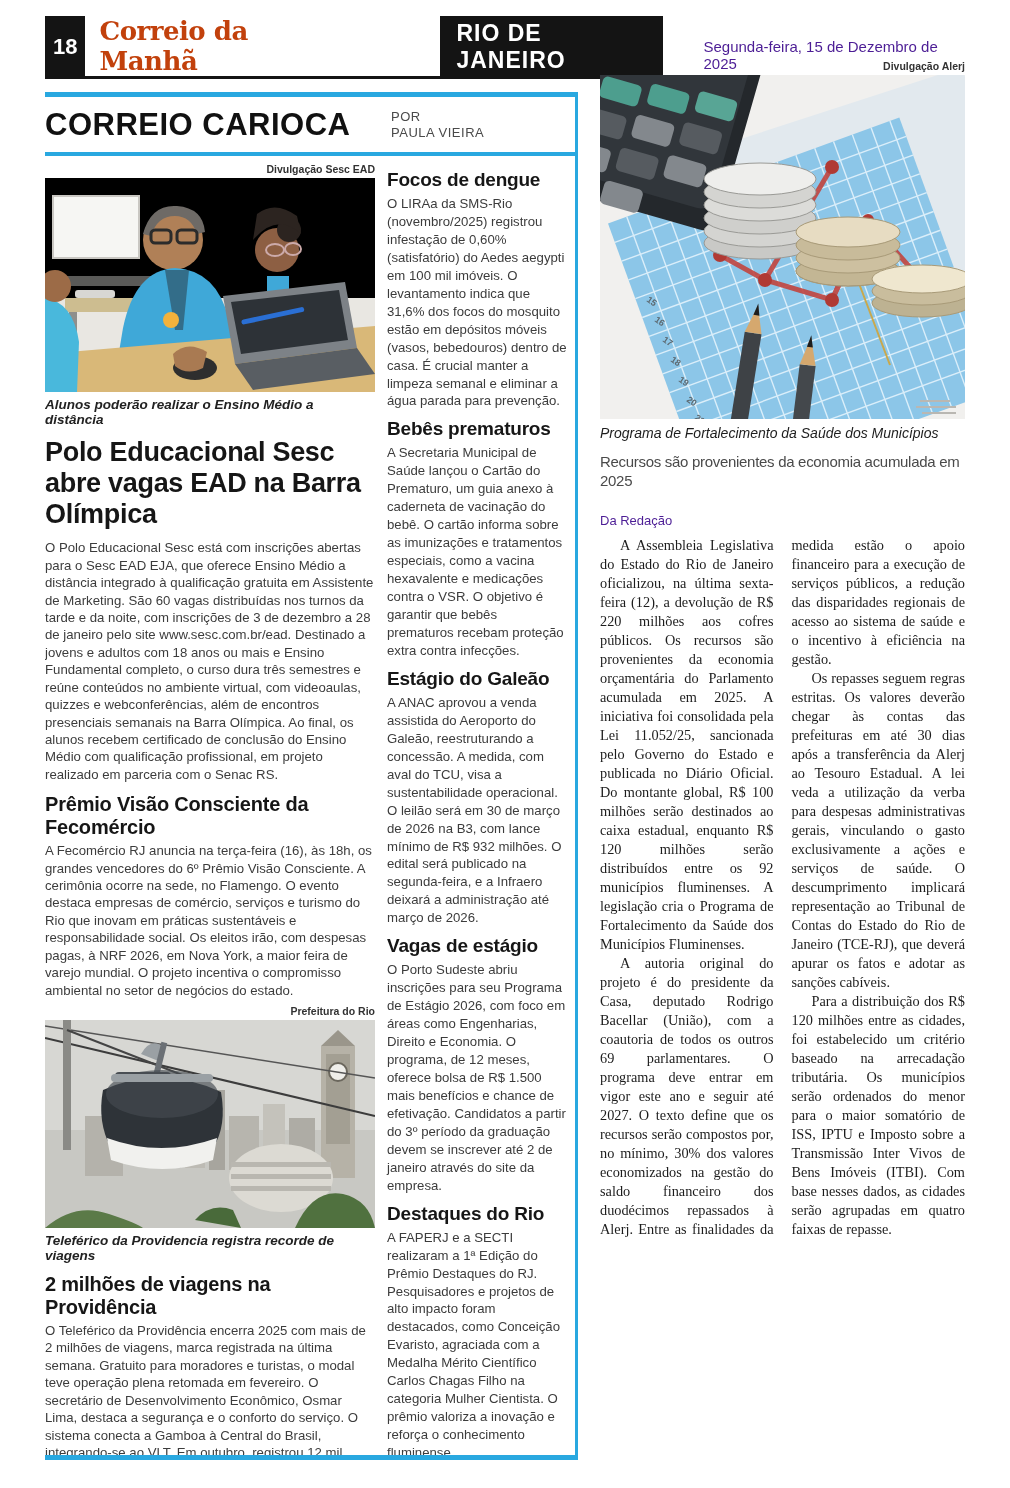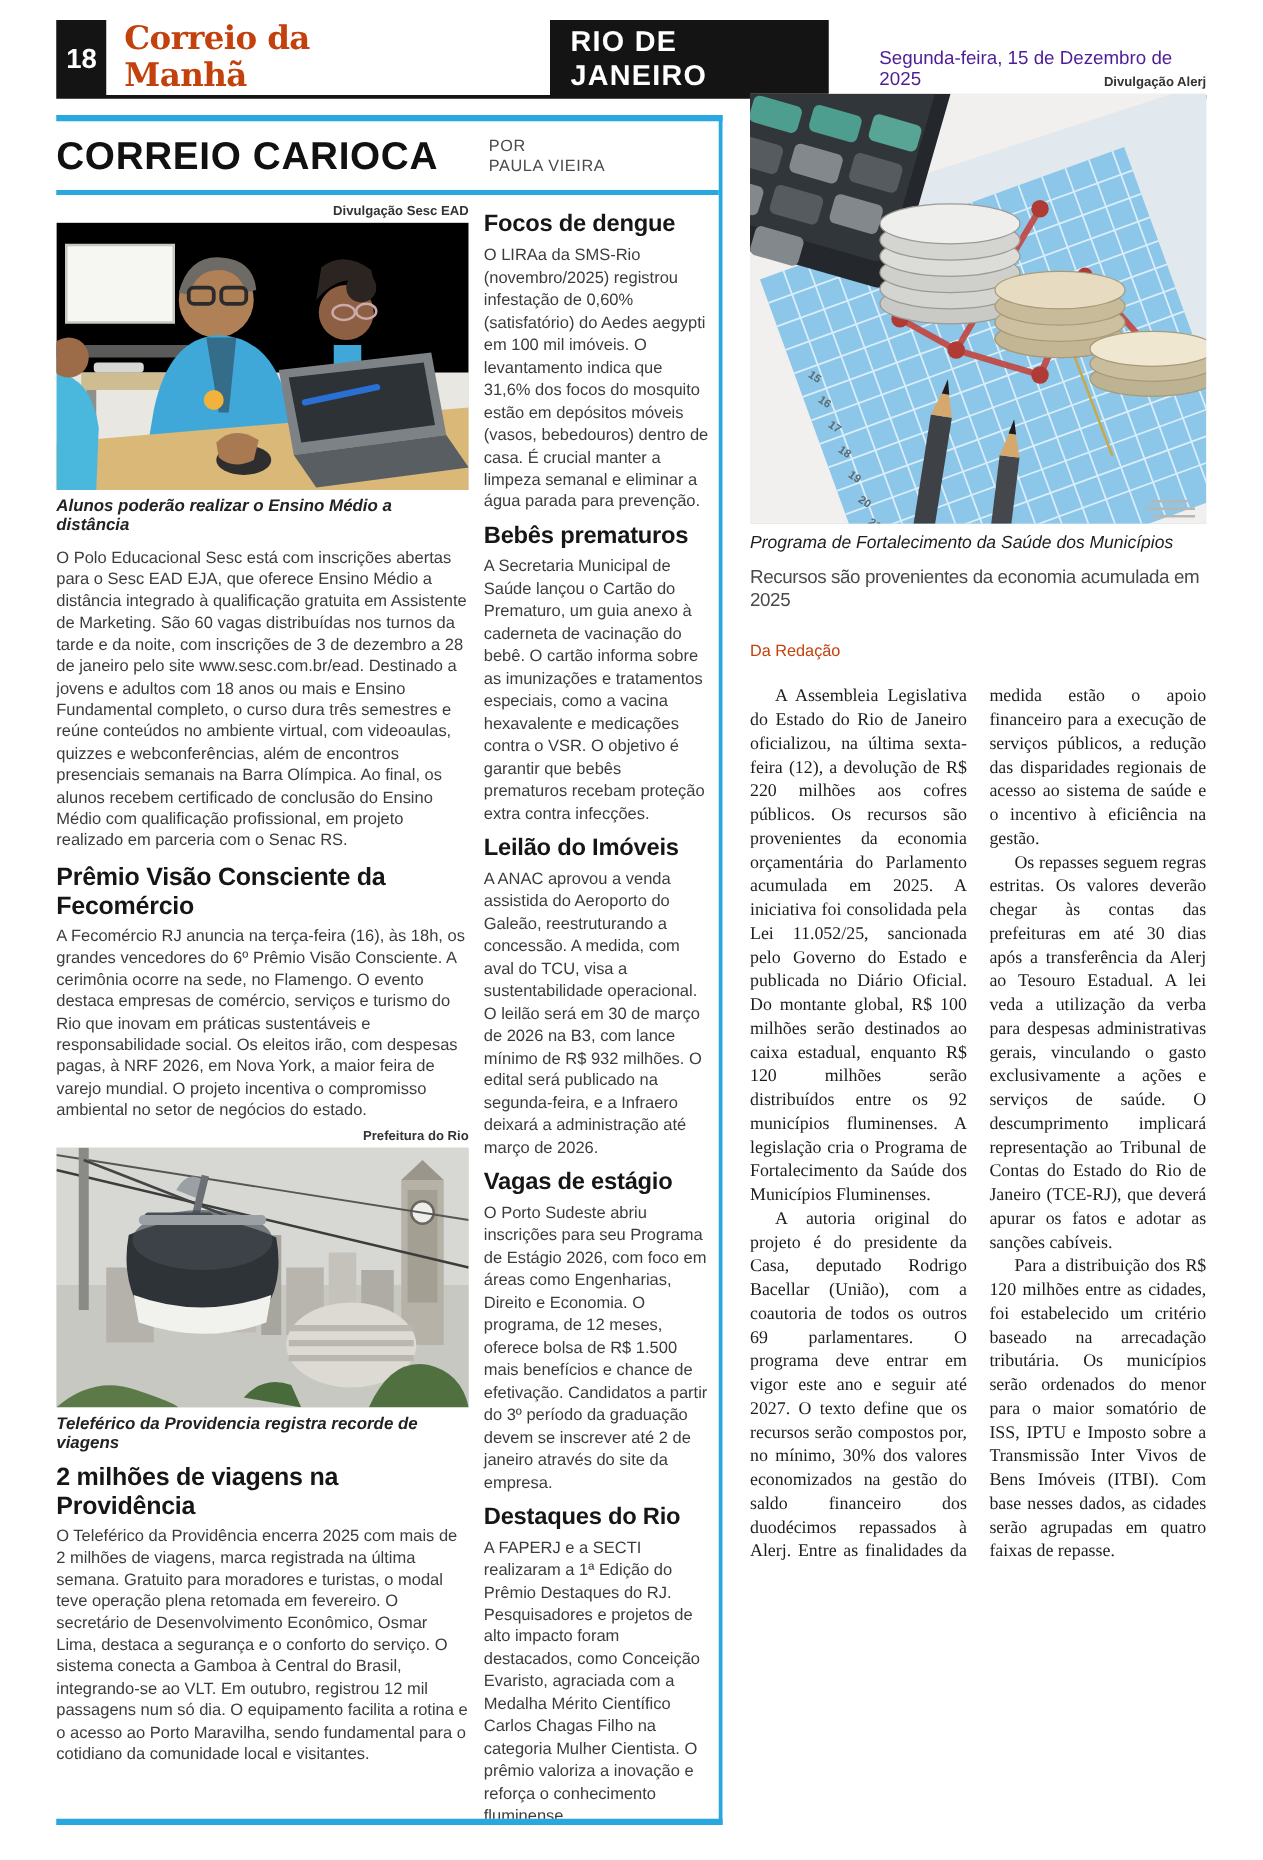--- a/index.html
+++ b/index.html
@@ -36,21 +36,21 @@
 
   .brief h3 { font-size:19px; font-weight:700; color:#161616; margin:8px 0 4px; letter-spacing:-0.2px; }
   .brief p { font-size:13.2px; line-height:1.36; color:#3c3c3c; margin-bottom:8px; }
 
   
   .main-zone { width:365px; margin-left:22px; display:flex; flex-direction:column; }
   .main-zone .credit { margin:-32px 0 3px; }
   .main-caption { font-size:14px; font-style:italic; font-weight:500; color:#1e1e1e; margin:6px 0 12px; }
   .headline { font-size:41px; line-height:1.13; font-weight:700; letter-spacing:-1.2px; color:#0d0d0d; margin:2px 0 18px; }
   .subheadline { font-size:15px; line-height:1.26; font-weight:400; color:#4a4a4a; letter-spacing:-0.3px; margin-bottom:22px; }
-  .byline { font-size:13px; color:#c2410c; margin-bottom:20px; }
+  .byline { font-size:13px; color:#4c1d95; margin-bottom:8px; }
   .article-body { column-count:2; column-gap:18px; height:716px; overflow:hidden; }
   .article-body p { font-family:"Liberation Serif", serif; font-size:14.3px; line-height:1.33; text-align:justify; text-indent:20px; color:#1c1c1c; }
 
   svg text { font-family:"Liberation Sans", sans-serif; }
 </style>
 </head>
 <body>
 
 <div class="page">
 
@@ -116,20 +116,21 @@
               <path d="M128 176 q14 -14 34 -2 l-4 16 q-16 8 -28 -2 z" fill="#a97a52"></path>
 
               <rect x="196" y="142" width="64" height="5" rx="2.5" fill="#2a6fd4" transform="rotate(-12 196 142)"></rect>
 
               <path d="M0 120 q28 4 34 44 l-2 50 L0 214 Z" fill="#49b8dc"></path>
               <circle cx="10" cy="108" r="16" fill="#9c6b47"></circle>
             </svg>
           </div>
           <div class="caption">Alunos poderão realizar o Ensino Médio a distância</div>
 
+          <h2>Polo Educacional Sesc abre vagas EAD na Barra Olímpica</h2>
           <p class="body">O Polo Educacional Sesc está com inscrições abertas para o Sesc EAD EJA, que oferece Ensino Médio a distância integrado à qualificação gratuita em Assistente de Marketing. São 60 vagas distribuídas nos turnos da tarde e da noite, com inscrições de 3 de dezembro a 28 de janeiro pelo site www.sesc.com.br/ead. Destinado a jovens e adultos com 18 anos ou mais e Ensino Fundamental completo, o curso dura três semestres e reúne conteúdos no ambiente virtual, com videoaulas, quizzes e webconferências, além de encontros presenciais semanais na Barra Olímpica. Ao final, os alunos recebem certificado de conclusão do Ensino Médio com qualificação profissional, em projeto realizado em parceria com o Senac RS.</p>
 
           <h3>Prêmio Visão Consciente da Fecomércio</h3>
           <p class="body">A Fecomércio RJ anuncia na terça-feira (16), às 18h, os grandes vencedores do 6º Prêmio Visão Consciente. A cerimônia ocorre na sede, no Flamengo. O evento destaca empresas de comércio, serviços e turismo do Rio que inovam em práticas sustentáveis e responsabilidade social. Os eleitos irão, com despesas pagas, à NRF 2026, em Nova York, a maior feira de varejo mundial. O projeto incentiva o compromisso ambiental no setor de negócios do estado.</p>
 
           <div class="credit">Prefeitura do Rio</div>
           <div class="photo-frame">
             <svg width="330" height="208" viewBox="0 0 330 208">
               <rect width="330" height="208" fill="#d7d7d3"></rect>
               <rect y="110" width="330" height="98" fill="#c8c8c3"></rect>
@@ -181,21 +182,21 @@
         <div class="col-mid">
           <section class="brief">
             <h3>Focos de dengue</h3>
             <p>O LIRAa da SMS-Rio (novembro/2025) registrou infestação de 0,60% (satisfatório) do Aedes aegypti em 100 mil imóveis. O levantamento indica que 31,6% dos focos do mosquito estão em depósitos móveis (vasos, bebedouros) dentro de casa. É crucial manter a limpeza semanal e eliminar a água parada para prevenção.</p>
           </section>
           <section class="brief">
             <h3>Bebês prematuros</h3>
             <p>A Secretaria Municipal de Saúde lançou o Cartão do Prematuro, um guia anexo à caderneta de vacinação do bebê. O cartão informa sobre as imunizações e tratamentos especiais, como a vacina hexavalente e medicações contra o VSR. O objetivo é garantir que bebês prematuros recebam proteção extra contra infecções.</p>
           </section>
           <section class="brief">
-            <h3>Leilão do Imóveis</h3>
+            <h3>Estágio do Galeão</h3>
             <p>A ANAC aprovou a venda assistida do Aeroporto do Galeão, reestruturando a concessão. A medida, com aval do TCU, visa a sustentabilidade operacional. O leilão será em 30 de março de 2026 na B3, com lance mínimo de R$ 932 milhões. O edital será publicado na segunda-feira, e a Infraero deixará a administração até março de 2026.</p>
           </section>
           <section class="brief">
             <h3>Vagas de estágio</h3>
             <p>O Porto Sudeste abriu inscrições para seu Programa de Estágio 2026, com foco em áreas como Engenharias, Direito e Economia. O programa, de 12 meses, oferece bolsa de R$ 1.500 mais benefícios e chance de efetivação. Candidatos a partir do 3º período da graduação devem se inscrever até 2 de janeiro através do site da empresa.</p>
           </section>
           <section class="brief">
             <h3>Destaques do Rio</h3>
             <p>A FAPERJ e a SECTI realizaram a 1ª Edição do Prêmio Destaques do RJ. Pesquisadores e projetos de alto impacto foram destacados, como Conceição Evaristo, agraciada com a Medalha Mérito Científico Carlos Chagas Filho na categoria Mulher Cientista. O prêmio valoriza a inovação e reforça o conhecimento fluminense.</p>
           </section>

